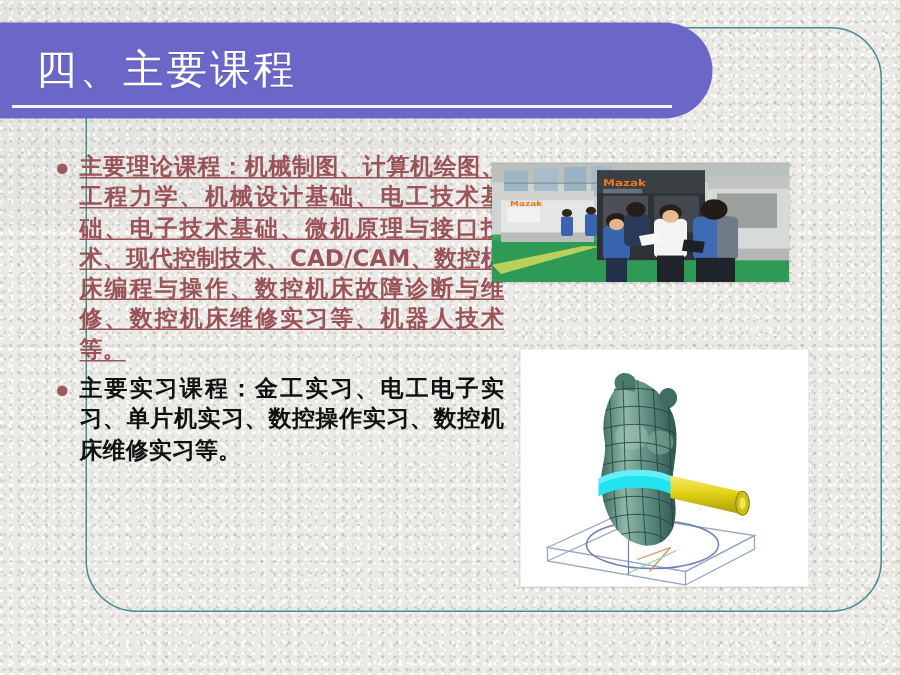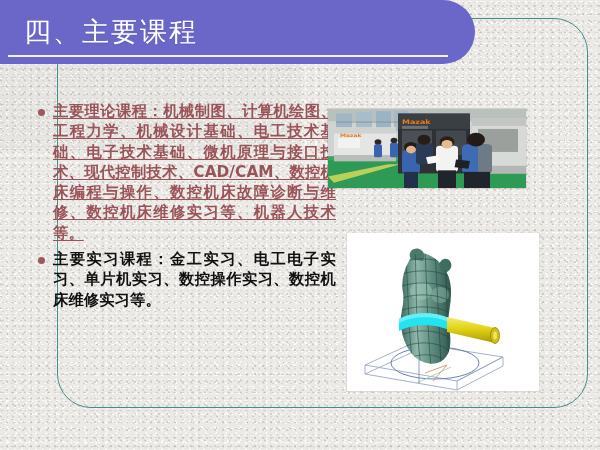--- a/index.html
+++ b/index.html
@@ -35,21 +35,21 @@
     position:absolute;
     left:57px;top:18px;right:12px;bottom:42px;
     border:1.6px solid #3e8e8c;
     border-radius:34px;
     box-sizing:border-box;
     pointer-events:none;
   }
 
   
   #title-band{
-    position:absolute;left:0;top:0;width:475px;height:64px;
+    position:absolute;left:0;top:15px;width:475px;height:64px;
     background:#6a67c9;
     border-top-right-radius:32px;border-bottom-right-radius:32px;
     box-shadow:0 0 0 0 rgba(0,0,0,0);
   }
   #title-rule{
     position:absolute;left:8px;bottom:7px;width:440px;height:2.5px;
     background:#ffffff;opacity:.92;
   }
   #title-text{
     position:absolute;left:24px;top:16px;

